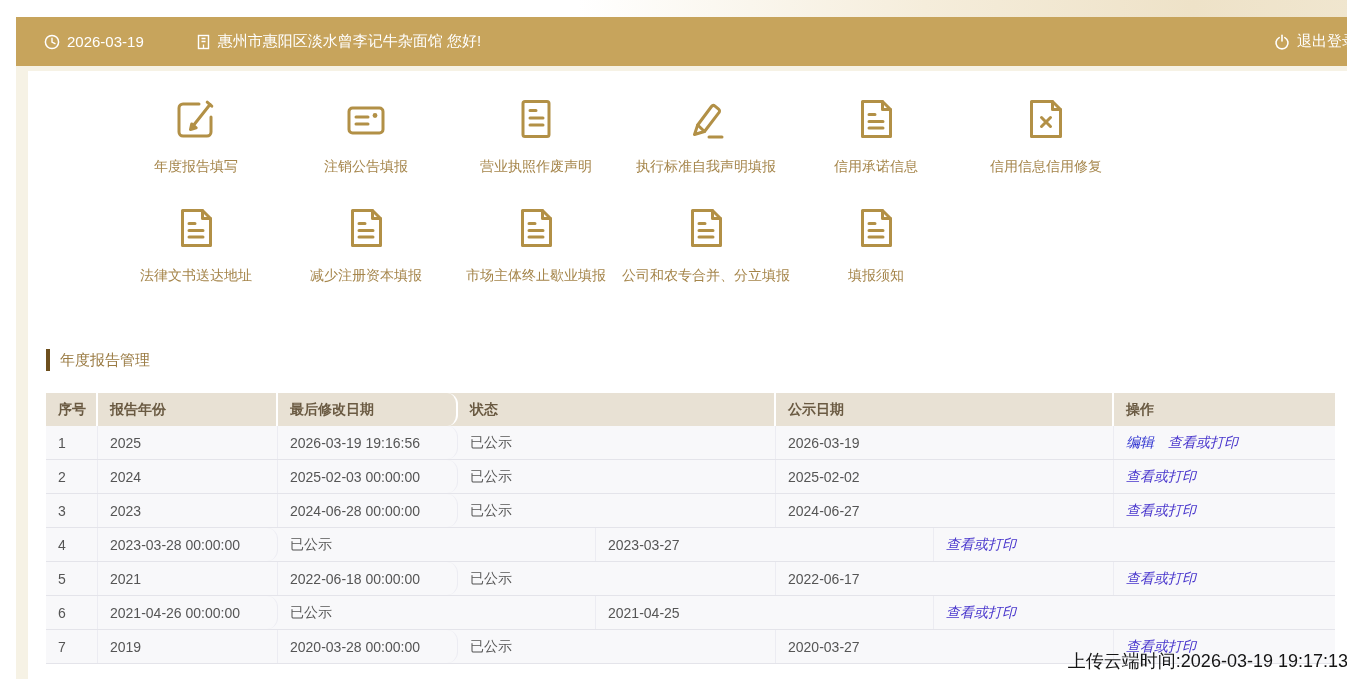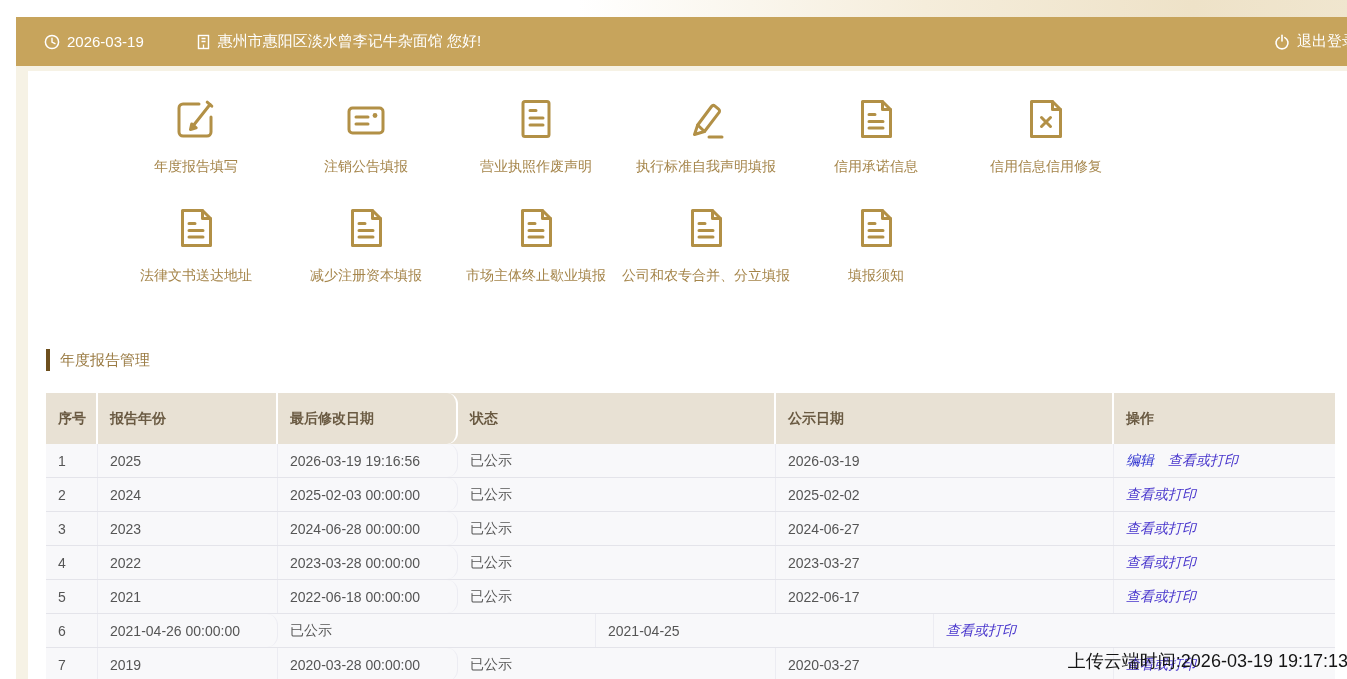--- a/index.html
+++ b/index.html
@@ -21,21 +21,21 @@
   .icon-row { display:flex; }
   .icon-row.second { margin-top:28px; }
   .qa-cell { width:170px; display:flex; flex-direction:column; align-items:center; cursor:pointer;text-align:right; }
   .qa-icon { width:48px; height:48px; }
   .qa-icon svg { display:block; }
   .qa-label { margin-top:15px; font-size:14px; color:var(--label,#a5854a); white-space:nowrap; }
   .section { margin:64px 0 0 18px; }
   .section-title { border-left:4px solid var(--titlebar,#6d4f1d); padding-left:10px;
     font-size:15px; color:var(--title,#9a7b43); line-height:22px; }
   .report-table { margin-top:22px; width:calc(100% - 18px); margin-left:0; font-size:14px; }
-  .thead { display:flex; background:var(--headbg,#e8e1d4); height:51px; align-items:stretch; }
+  .thead { display:flex; background:var(--headbg,#e8e1d4); height:33px; align-items:stretch; }
   .th { display:flex; align-items:center; padding-left:12px; font-weight:bold;
     color:var(--headtx,#6a5a42); border-right:2px solid #fff; }
   .th:last-child { border-right:none; }
   .tr { display:flex; background:var(--rowbg,#f8f8fa); height:34px;
     border-bottom:1px solid #e4e4ea; align-items:stretch; }
   .td { display:flex; align-items:center; padding-left:12px; color:var(--rowtx,#555555);
     border-right:1px solid #ececf2; }
   .td:last-child { border-right:none;font-style:italic; }
   .c0 { width:52px; } .c1 { width:180px; } .c2 { width:180px;border-radius:11px; }
   .c3 { width:318px; } .c4 { width:338px; } .c5 { flex:1; }
@@ -234,21 +234,20 @@
               <div class="td c1">2023</div>
               <div class="td c2">2024-06-28 00:00:00</div>
               <div class="td c3">已公示</div>
               <div class="td c4">2024-06-27</div>
               <div class="td c5">
                 <span class="act-link">查看或打印</span>
               </div>
             </div>
             <div class="tr">
               <div class="td c0">4</div>
-              <div class="td c1">2022</div>
               <div class="td c2">2023-03-28 00:00:00</div>
               <div class="td c3">已公示</div>
               <div class="td c4">2023-03-27</div>
               <div class="td c5">
                 <span class="act-link">查看或打印</span>
               </div>
             </div>
             <div class="tr">
               <div class="td c0">5</div>
               <div class="td c1">2021</div>

